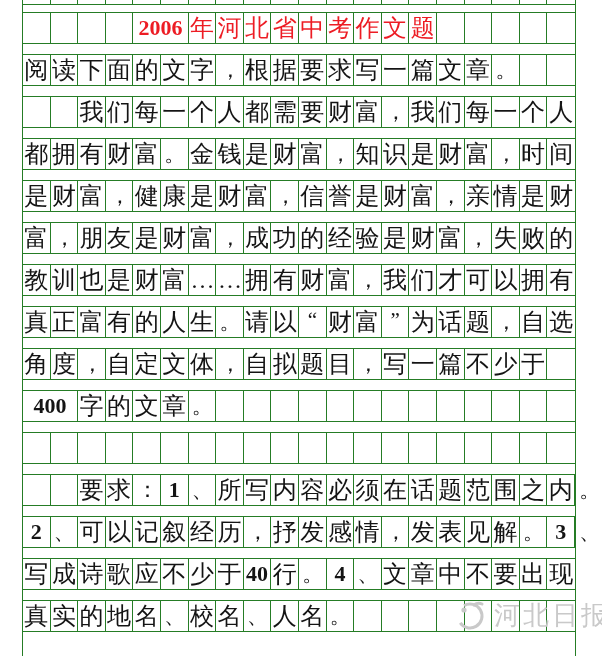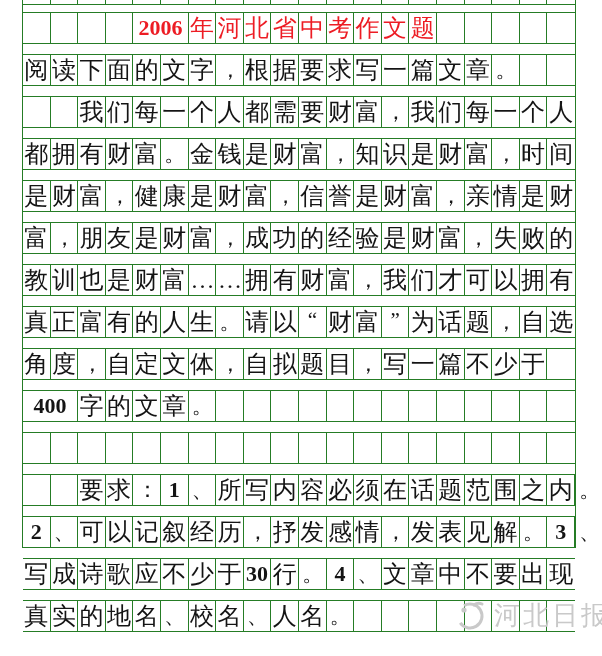--- a/index.html
+++ b/index.html
@@ -12,21 +12,21 @@
   html,body{margin:0;padding:0;}
   body{
     width:602px;height:656px;
     background:var(--paper);
     position:relative;
     overflow:hidden;
     font-family:"Liberation Serif","DejaVu Serif",serif;
   }
   .paper{
     position:absolute;left:22px;top:0;
-    width:554px;height:548px;
+    width:554px;height:656px;
     box-sizing:border-box;
     border-left:1px solid var(--green);
     border-right:1px solid var(--green);
   }
   .stub{
     height:5px;box-sizing:border-box;
     border-bottom:1px solid var(--green);
     display:grid;grid-template-columns:repeat(20,1fr);
   }
   .stub > div{border-right:1px solid var(--green);}
@@ -395,21 +395,21 @@
       <div class="gap"></div>
       <div class="trow">
         <div class="cell">写</div>
         <div class="cell">成</div>
         <div class="cell">诗</div>
         <div class="cell">歌</div>
         <div class="cell">应</div>
         <div class="cell">不</div>
         <div class="cell">少</div>
         <div class="cell">于</div>
-        <div class="cell num">30</div>
+        <div class="cell num">40</div>
         <div class="cell">行</div>
         <div class="cell punct">。</div>
         <div class="cell num">4</div>
         <div class="cell punct">、</div>
         <div class="cell">文</div>
         <div class="cell">章</div>
         <div class="cell">中</div>
         <div class="cell">不</div>
         <div class="cell">要</div>
         <div class="cell">出</div>

